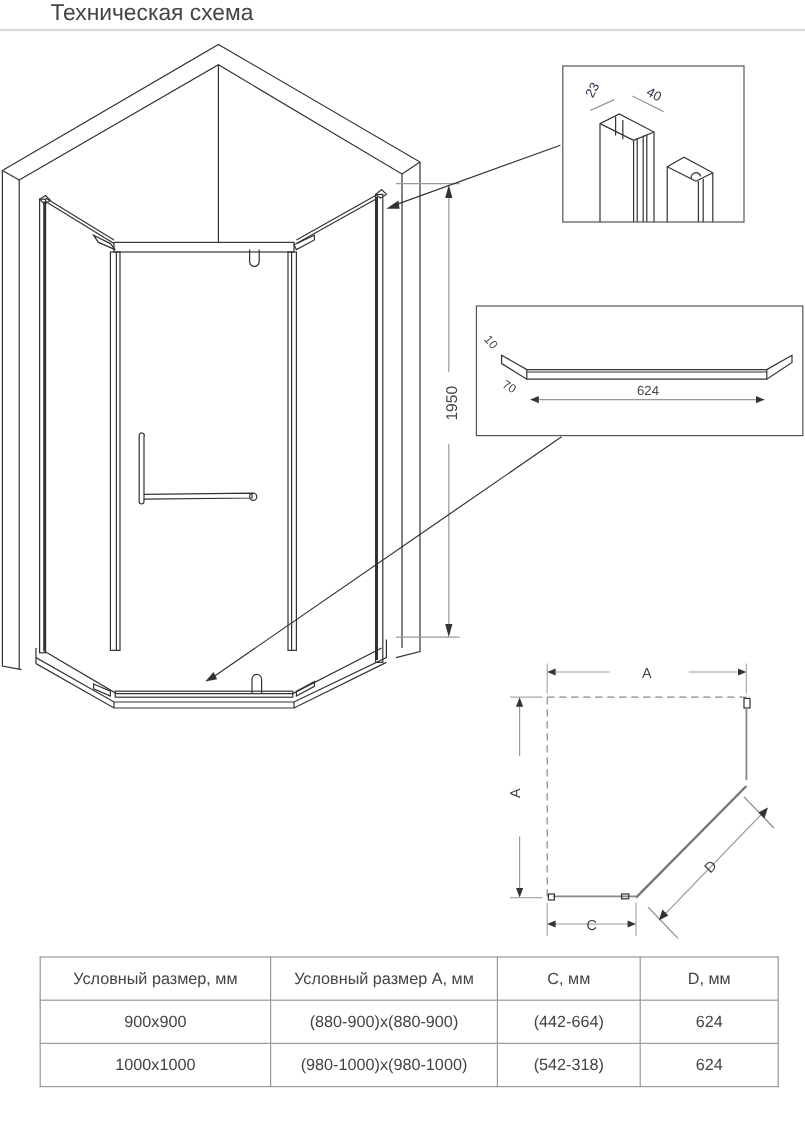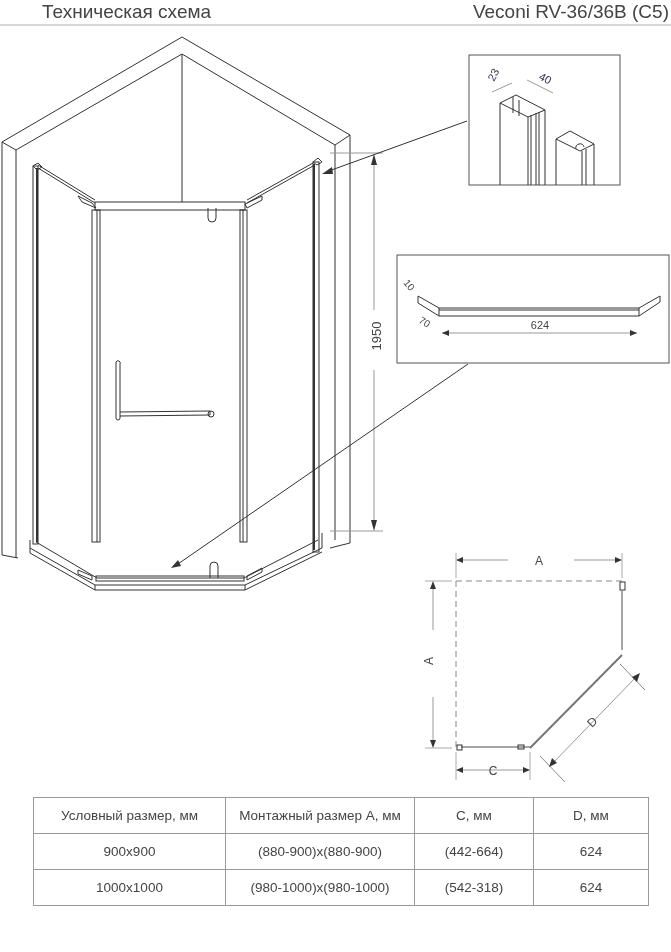--- a/index.html
+++ b/index.html
@@ -11,21 +11,20 @@
   svg.drawing { position:absolute; left:0; top:0; }
   .tbl { position:absolute; left:33px; top:797px; border-collapse:collapse; font-size:13.5px; color:#444;border-radius:13px; }
   .tbl td { border:1px solid #9a9a9a; text-align:center; padding:0; height:35px; }
   .tbl tr:first-child td { border-top:1px solid #9a9a9a; }
 </style>
 </head>
 <body>
 
 <div class="header">
   <span class="header-title">Техническая схема</span>
-  <span class="header-model">Veconi RV-36/36B (C5)</span>
   <div class="header-rule"></div>
 </div>
 
 <svg class="drawing" width="671" height="790" viewBox="0 0 671 790" fill="none" stroke="#333" stroke-width="1">
 
   <g>
 
     <polyline points="2,142 182,37 350,135 350,543 330,548"></polyline>
     <polyline points="2,142 2,555 18,558"></polyline>
     <polyline points="16,150 182,54 335,145 335,540"></polyline>
@@ -166,21 +165,21 @@
   <text x="539" y="565" font-size="12" fill="#444" stroke="none" text-anchor="middle">A</text>
   <text x="437" y="665" font-size="12" fill="#444" stroke="none" text-anchor="middle" transform="rotate(-90 433 665)">A</text>
   <text x="493" y="775" font-size="12" fill="#444" stroke="none" text-anchor="middle">C</text>
   <text x="595" y="725" font-size="12" fill="#444" stroke="none" text-anchor="middle" transform="rotate(-45 595 725)">D</text>
 </svg>
 
 <table class="tbl">
   <tbody>
       <tr>
     <td style="width:191px">Условный размер, мм</td>
-    <td style="width:188px">Монтажный размер А, мм</td>
+    <td style="width:188px">Условный размер А, мм</td>
     <td style="width:118px">С, мм</td>
     <td style="width:114px">D, мм</td>
   </tr>
   <tr>
     <td>900x900</td>
     <td>(880-900)x(880-900)</td>
     <td>(442-664)</td>
     <td>624</td>
   </tr>
   <tr>

